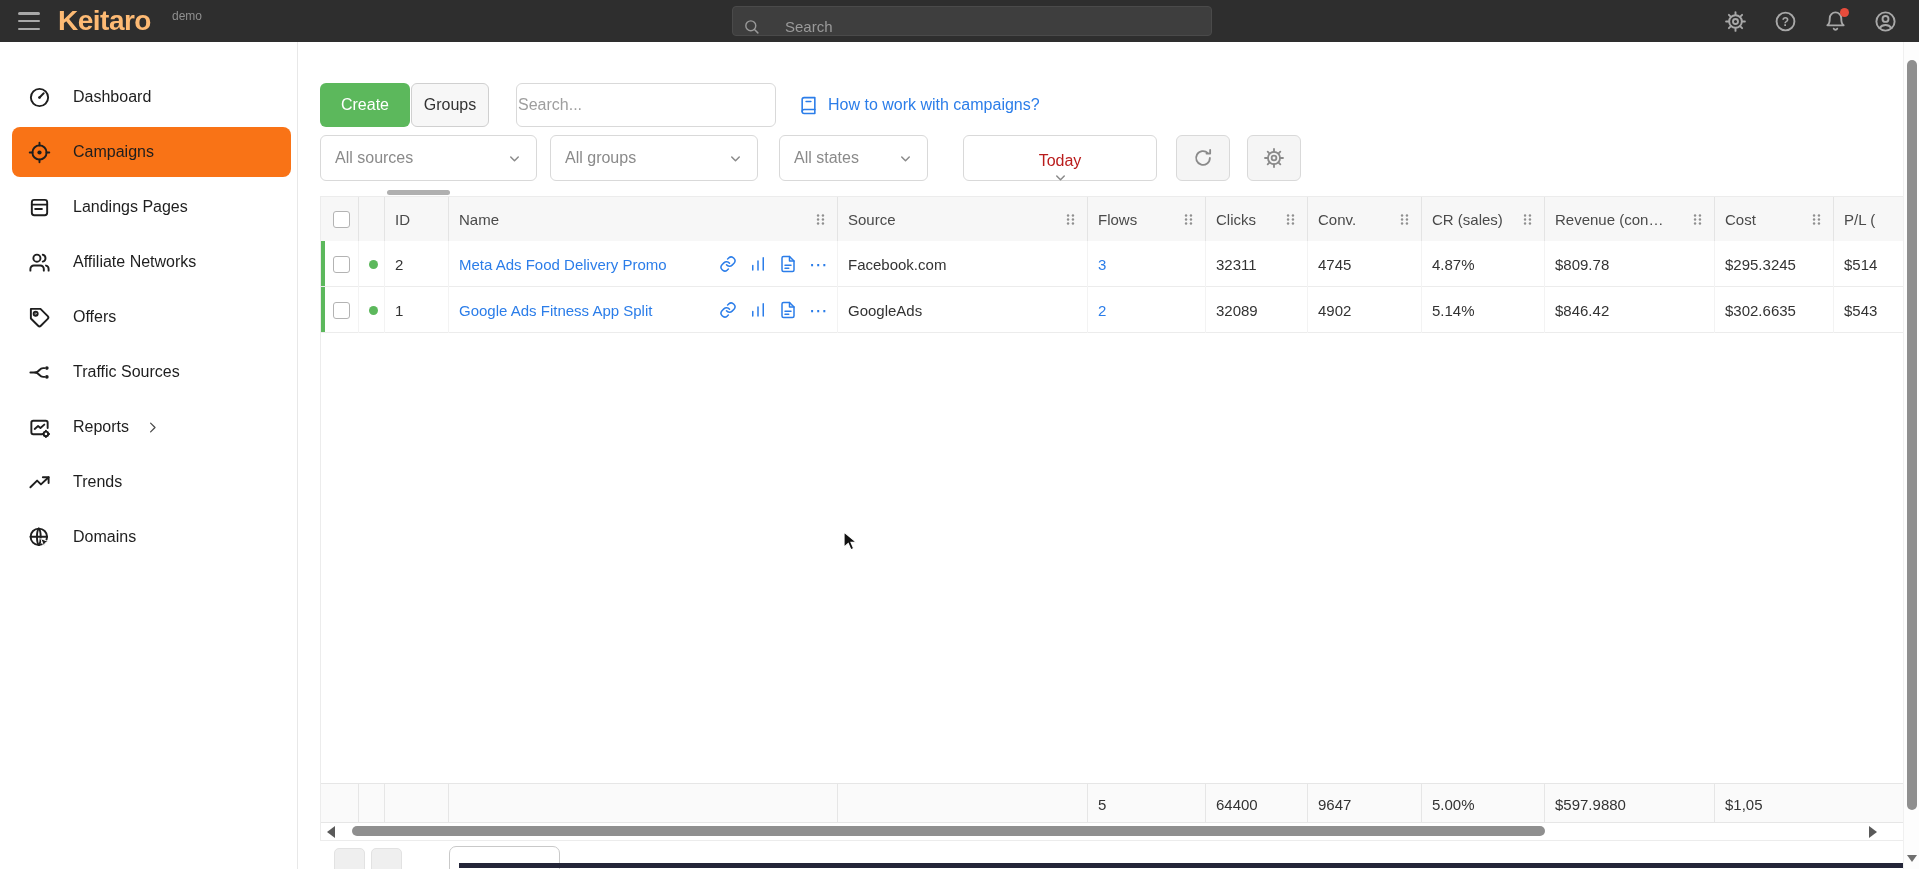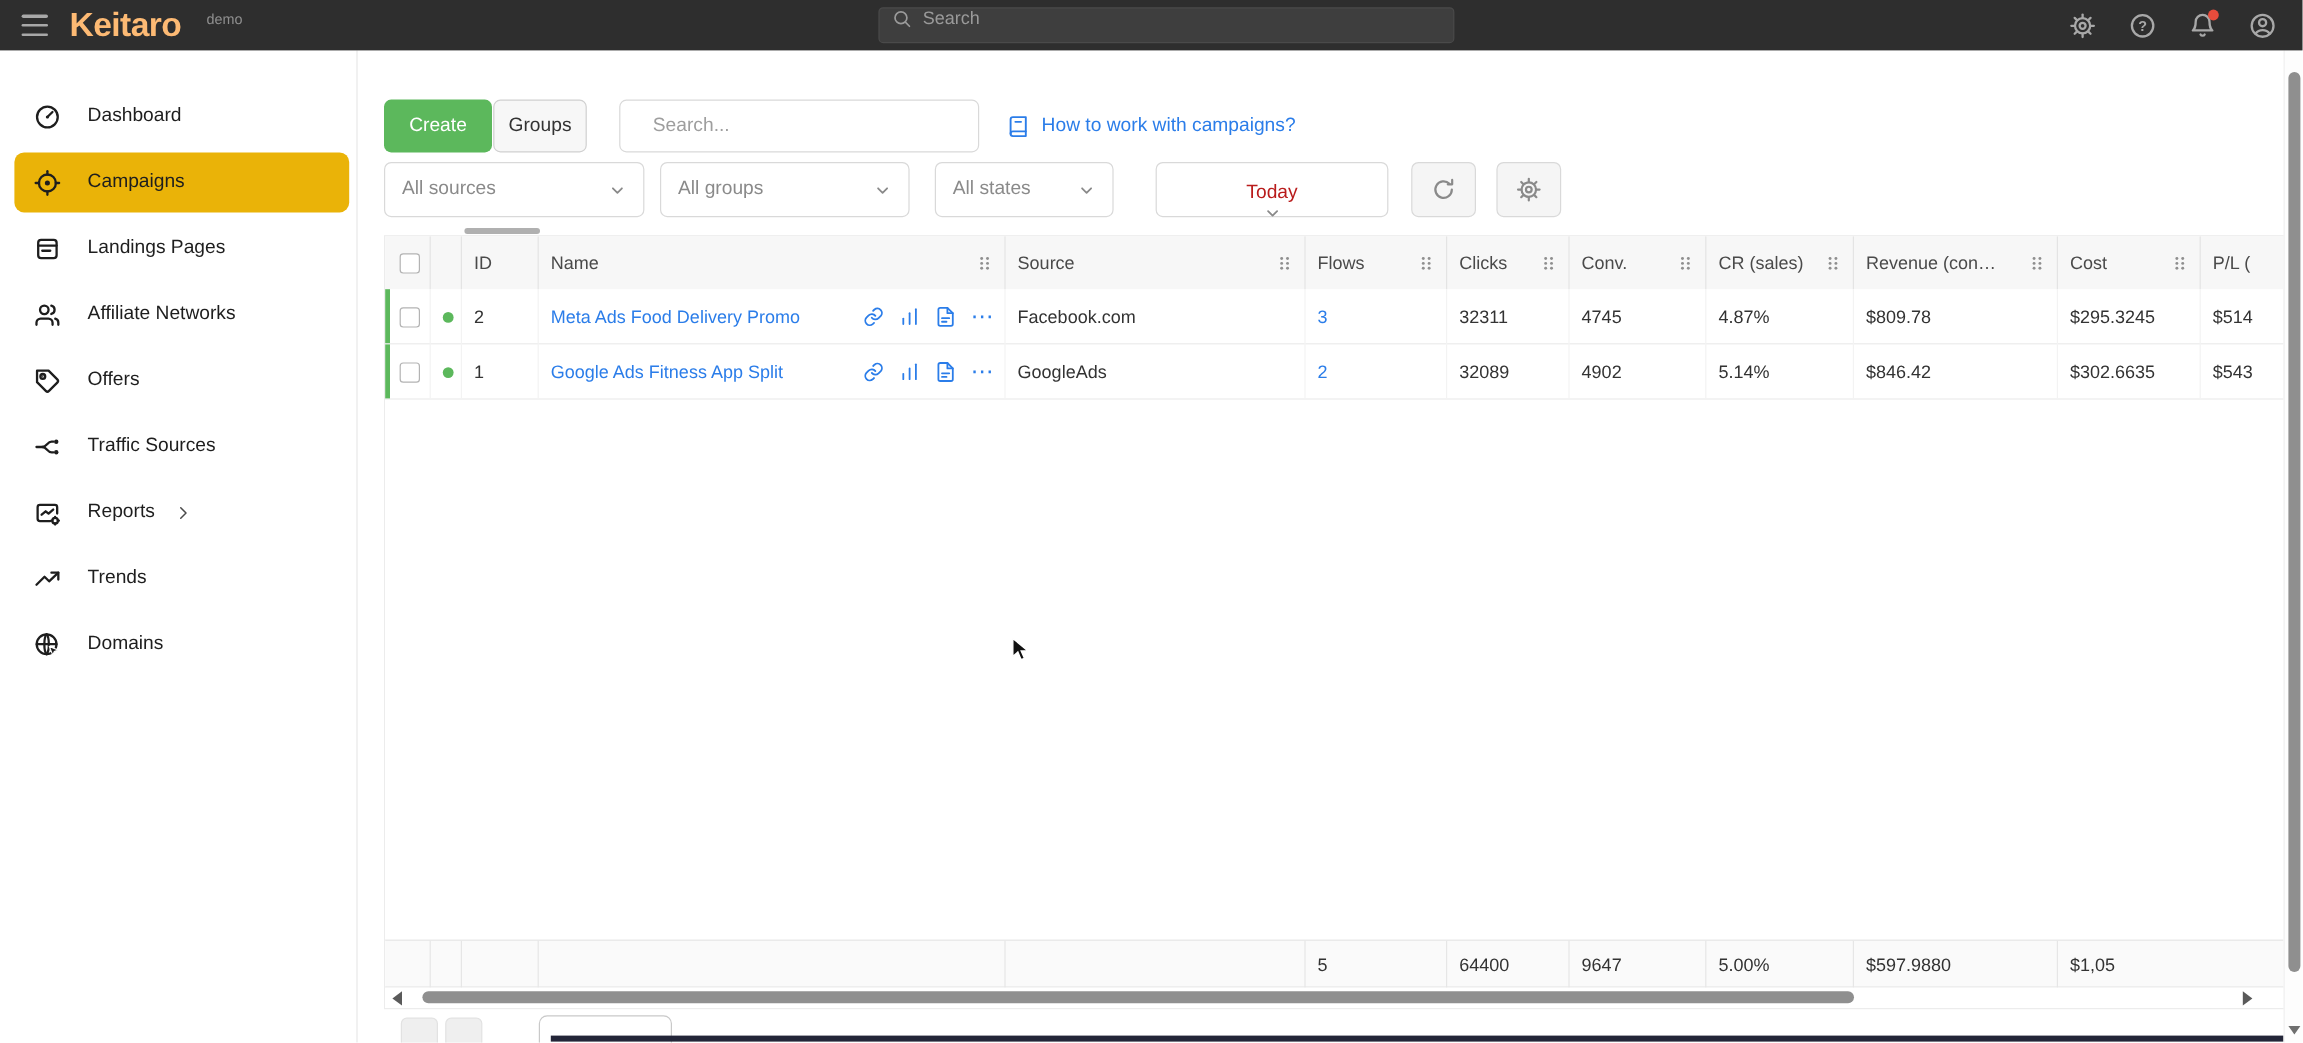--- a/index.html
+++ b/index.html
@@ -6,45 +6,45 @@
   html,body{width:1919px;height:869px;overflow:hidden;background:#fff;
     font-family:"Liberation Sans","DejaVu Sans",sans-serif;}
   .app{position:relative;width:1919px;height:869px;overflow:hidden;background:#fff;}
 
   
   .topbar{position:absolute;top:0;left:0;right:0;height:42px;background:#2e2e2e;z-index:6;}
   .hamburger{position:absolute;left:18px;top:12px;width:22px;height:18px;display:flex;flex-direction:column;justify-content:space-between;cursor:pointer;}
   .hamburger i{display:block;height:2.5px;background:#a8a8a8;border-radius:2px;}
   .logo{position:absolute;left:58px;top:5px;font-size:28px;font-weight:bold;color:#fdba74;letter-spacing:-.5px;}
   .env{position:absolute;left:172px;top:9px;font-size:12px;color:#8f8f8f;}
-  .top-search{position:absolute;left:732px;top:6px;width:480px;height:30px;background:#3e3e3e;border:1px solid #4a4a4a;border-radius:4px;display:flex;align-items:flex-start;padding:0 10px;gap:9px;color:#9a9a9a;}
+  .top-search{position:absolute;left:732px;top:6px;width:480px;height:30px;background:#3e3e3e;border:1px solid #4a4a4a;border-radius:4px;display:flex;align-items:flex-end;padding:0 10px;gap:25px;color:#9a9a9a;}
   .top-search input{flex:1;background:transparent;border:none;outline:none;color:#ddd;font-size:15px;font-family:inherit;}
   .top-search input::placeholder{color:#9a9a9a;}
   .top-icons{position:absolute;right:22px;top:0;height:42px;display:flex;align-items:center;gap:27px;color:#a8a8a8;}
   .top-icons .icn{width:23px;height:23px;cursor:pointer;}
   .bellwrap{position:relative;}
   .bell-dot{position:absolute;top:-2px;right:-2px;width:9px;height:9px;border-radius:50%;background:#e74c3c;}
 
   .icn{display:inline-block;line-height:0;}
   .icn svg{width:100%;height:100%;}
 
   
   .sidebar{position:absolute;top:42px;left:0;bottom:0;width:298px;background:#fff;border-right:1px solid #e8e8e8;padding-top:30px;z-index:4;}
   .side-item{height:50px;margin:0 6px 5px 12px;border-radius:8px;display:flex;align-items:center;cursor:pointer;color:#1e1e1e;}
-  .side-item.active{background:#eab308;text-align:right;}
+  .side-item.active{background:#f97316;text-align:right;}
   .side-item .icn{width:23px;height:23px;margin-left:16px;flex:none;}
   .side-item .lbl{margin-left:22px;font-size:16px;white-space:nowrap;}
   .side-chevron{margin-left:auto;margin-right:16px;width:15px;height:15px;color:#4a4a4a;}
 
   
   .main{position:absolute;left:298px;top:42px;right:0;bottom:0;background:#fff;}
   .toolbar{position:absolute;left:22px;top:41px;height:44px;display:flex;align-items:center;}
   .btn-create{width:90px;height:44px;background:#5cb85c;color:#fff;border:none;border-radius:6px;font-size:16px;font-family:inherit;cursor:pointer;}
   .btn-groups{margin-left:1px;width:78px;height:44px;background:#f7f7f7;border:1px solid #d0d0d0;border-radius:6px;font-size:16px;color:#333;font-family:inherit;cursor:pointer;}
-  .toolbar-search{margin-left:27px;width:300px;height:44px;border:1px solid #d9d9d9;border-radius:6px;padding:0 27px;font-size:16px;color:#333;outline:none;font-family:inherit;}
+  .toolbar-search{margin-left:27px;width:260px;height:44px;border:1px solid #d9d9d9;border-radius:6px;padding:0 1px;font-size:16px;color:#333;outline:none;font-family:inherit;}
   .toolbar-search::placeholder{color:#9e9e9e;}
   .help-link{margin-left:23px;display:flex;align-items:center;gap:10px;color:#2b7de9;font-size:16px;cursor:pointer;text-decoration:none;}
   .help-link .icn{width:19px;height:19px;}
 
   .filters{position:absolute;left:22px;top:93px;height:46px;display:flex;align-items:center;}
   .select{height:46px;border:1px solid #d9d9d9;border-radius:6px;background:#fff;display:flex;align-items:center;justify-content:space-between;padding:16px 14px;font-size:16px;color:#8a8a8a;cursor:pointer;}
   .select .chev{width:15px;height:15px;color:#8a8a8a;}
   .sel-sources{width:217px;margin-right:13px;}
   .sel-groups{width:208px;margin-right:21px;}
   .sel-states{width:149px;margin-right:35px;}

